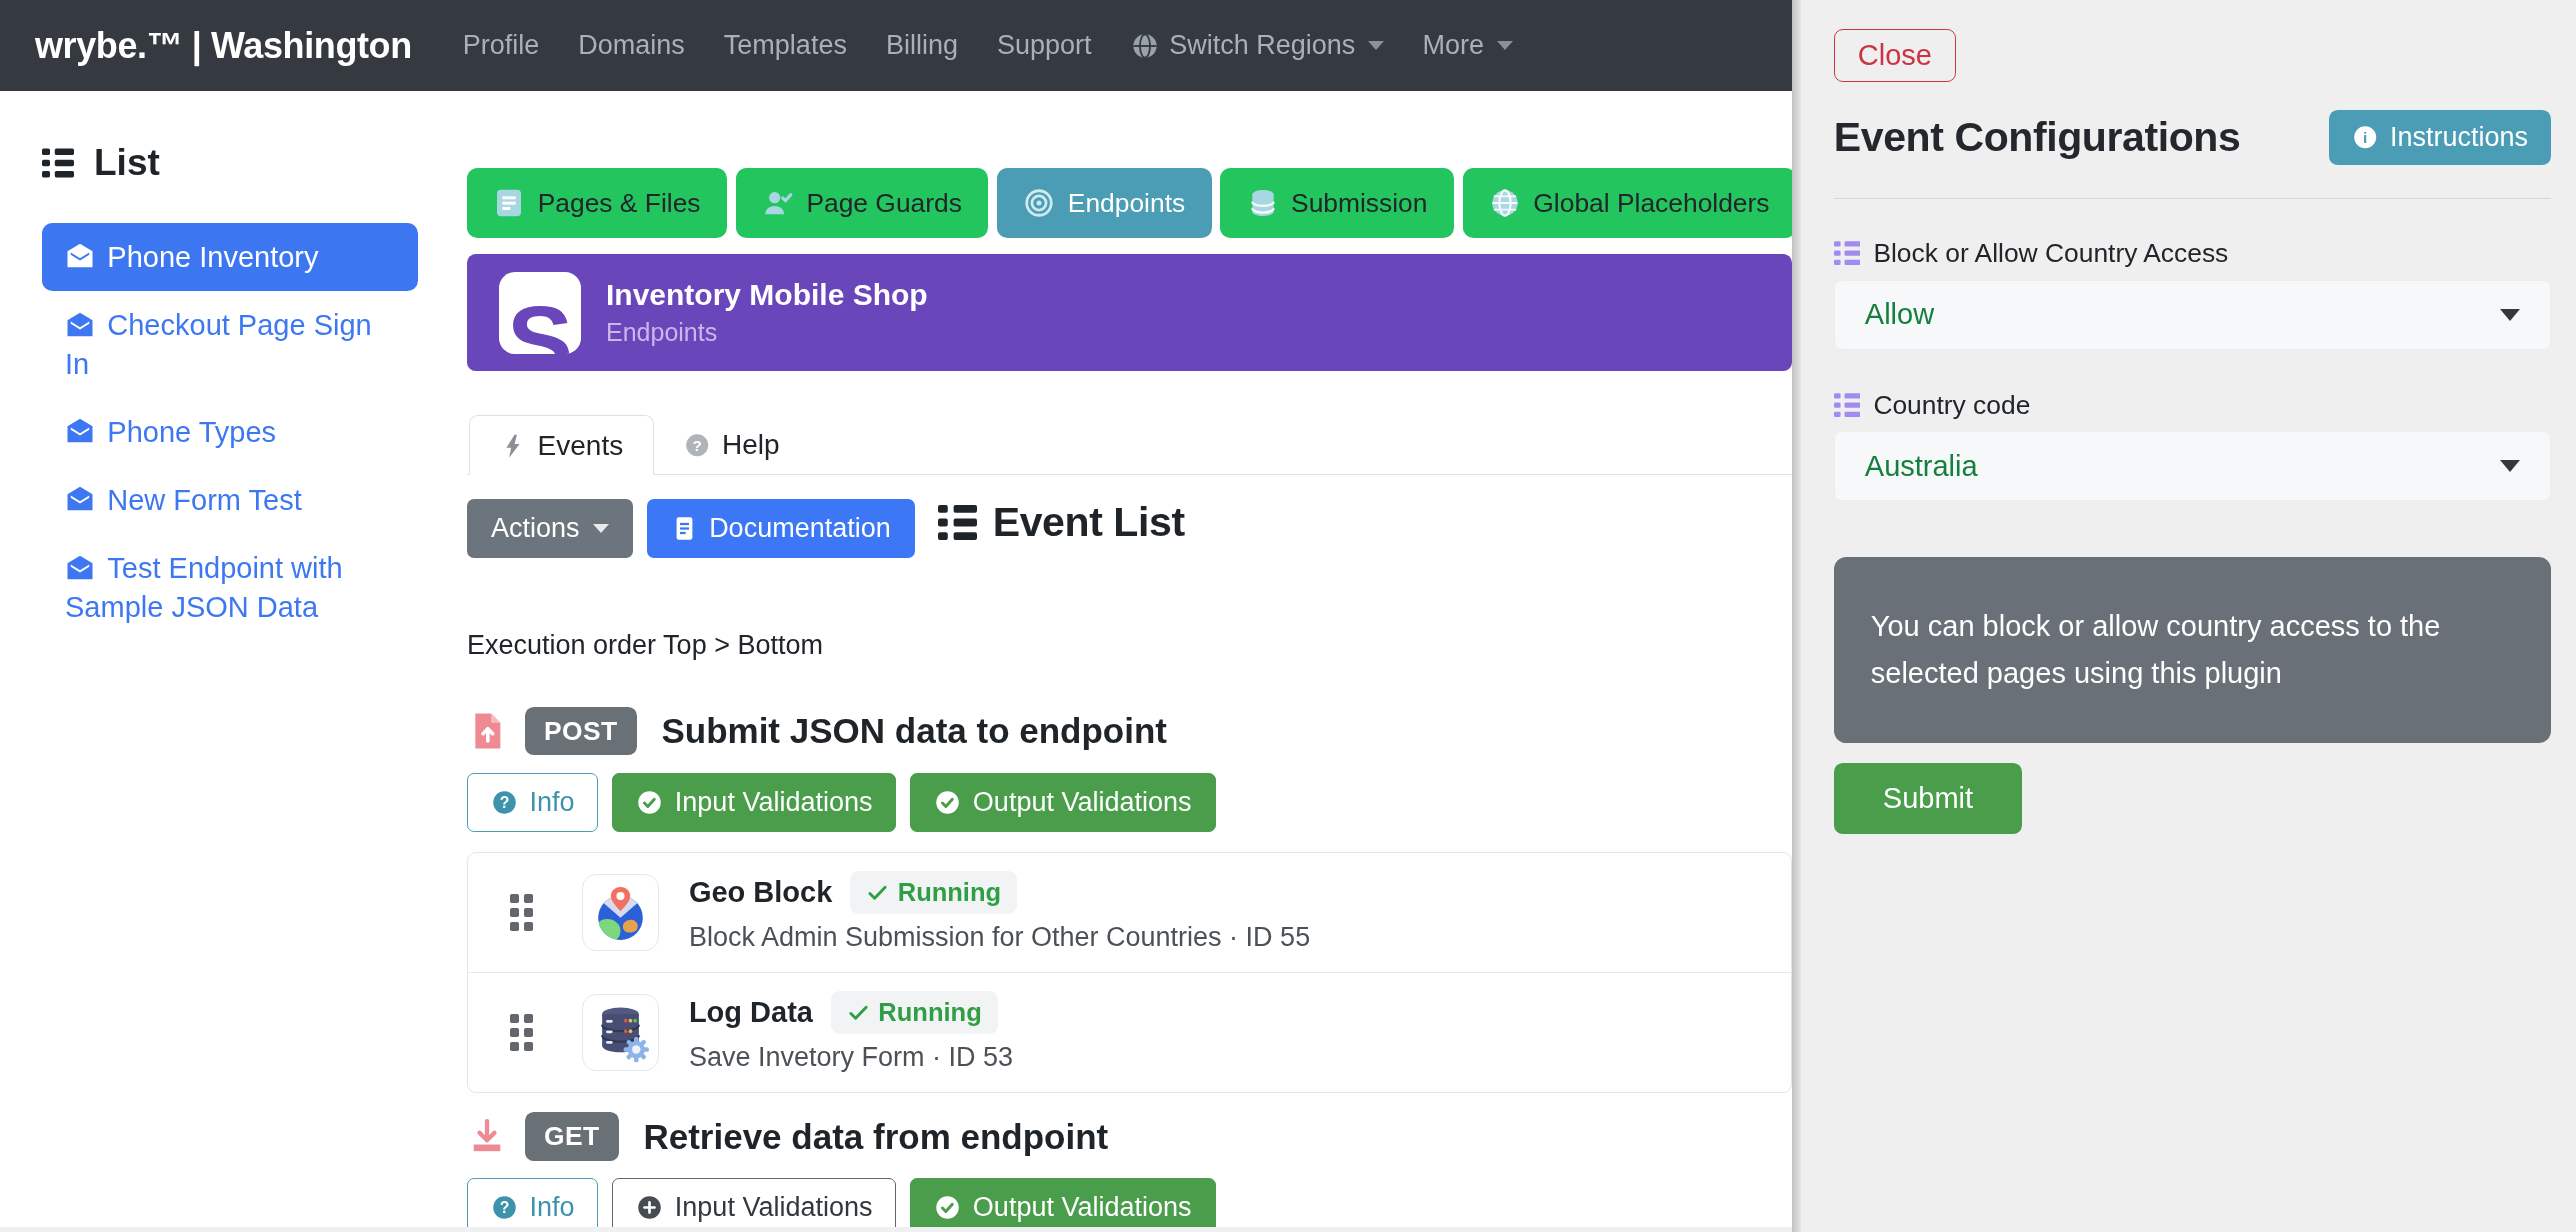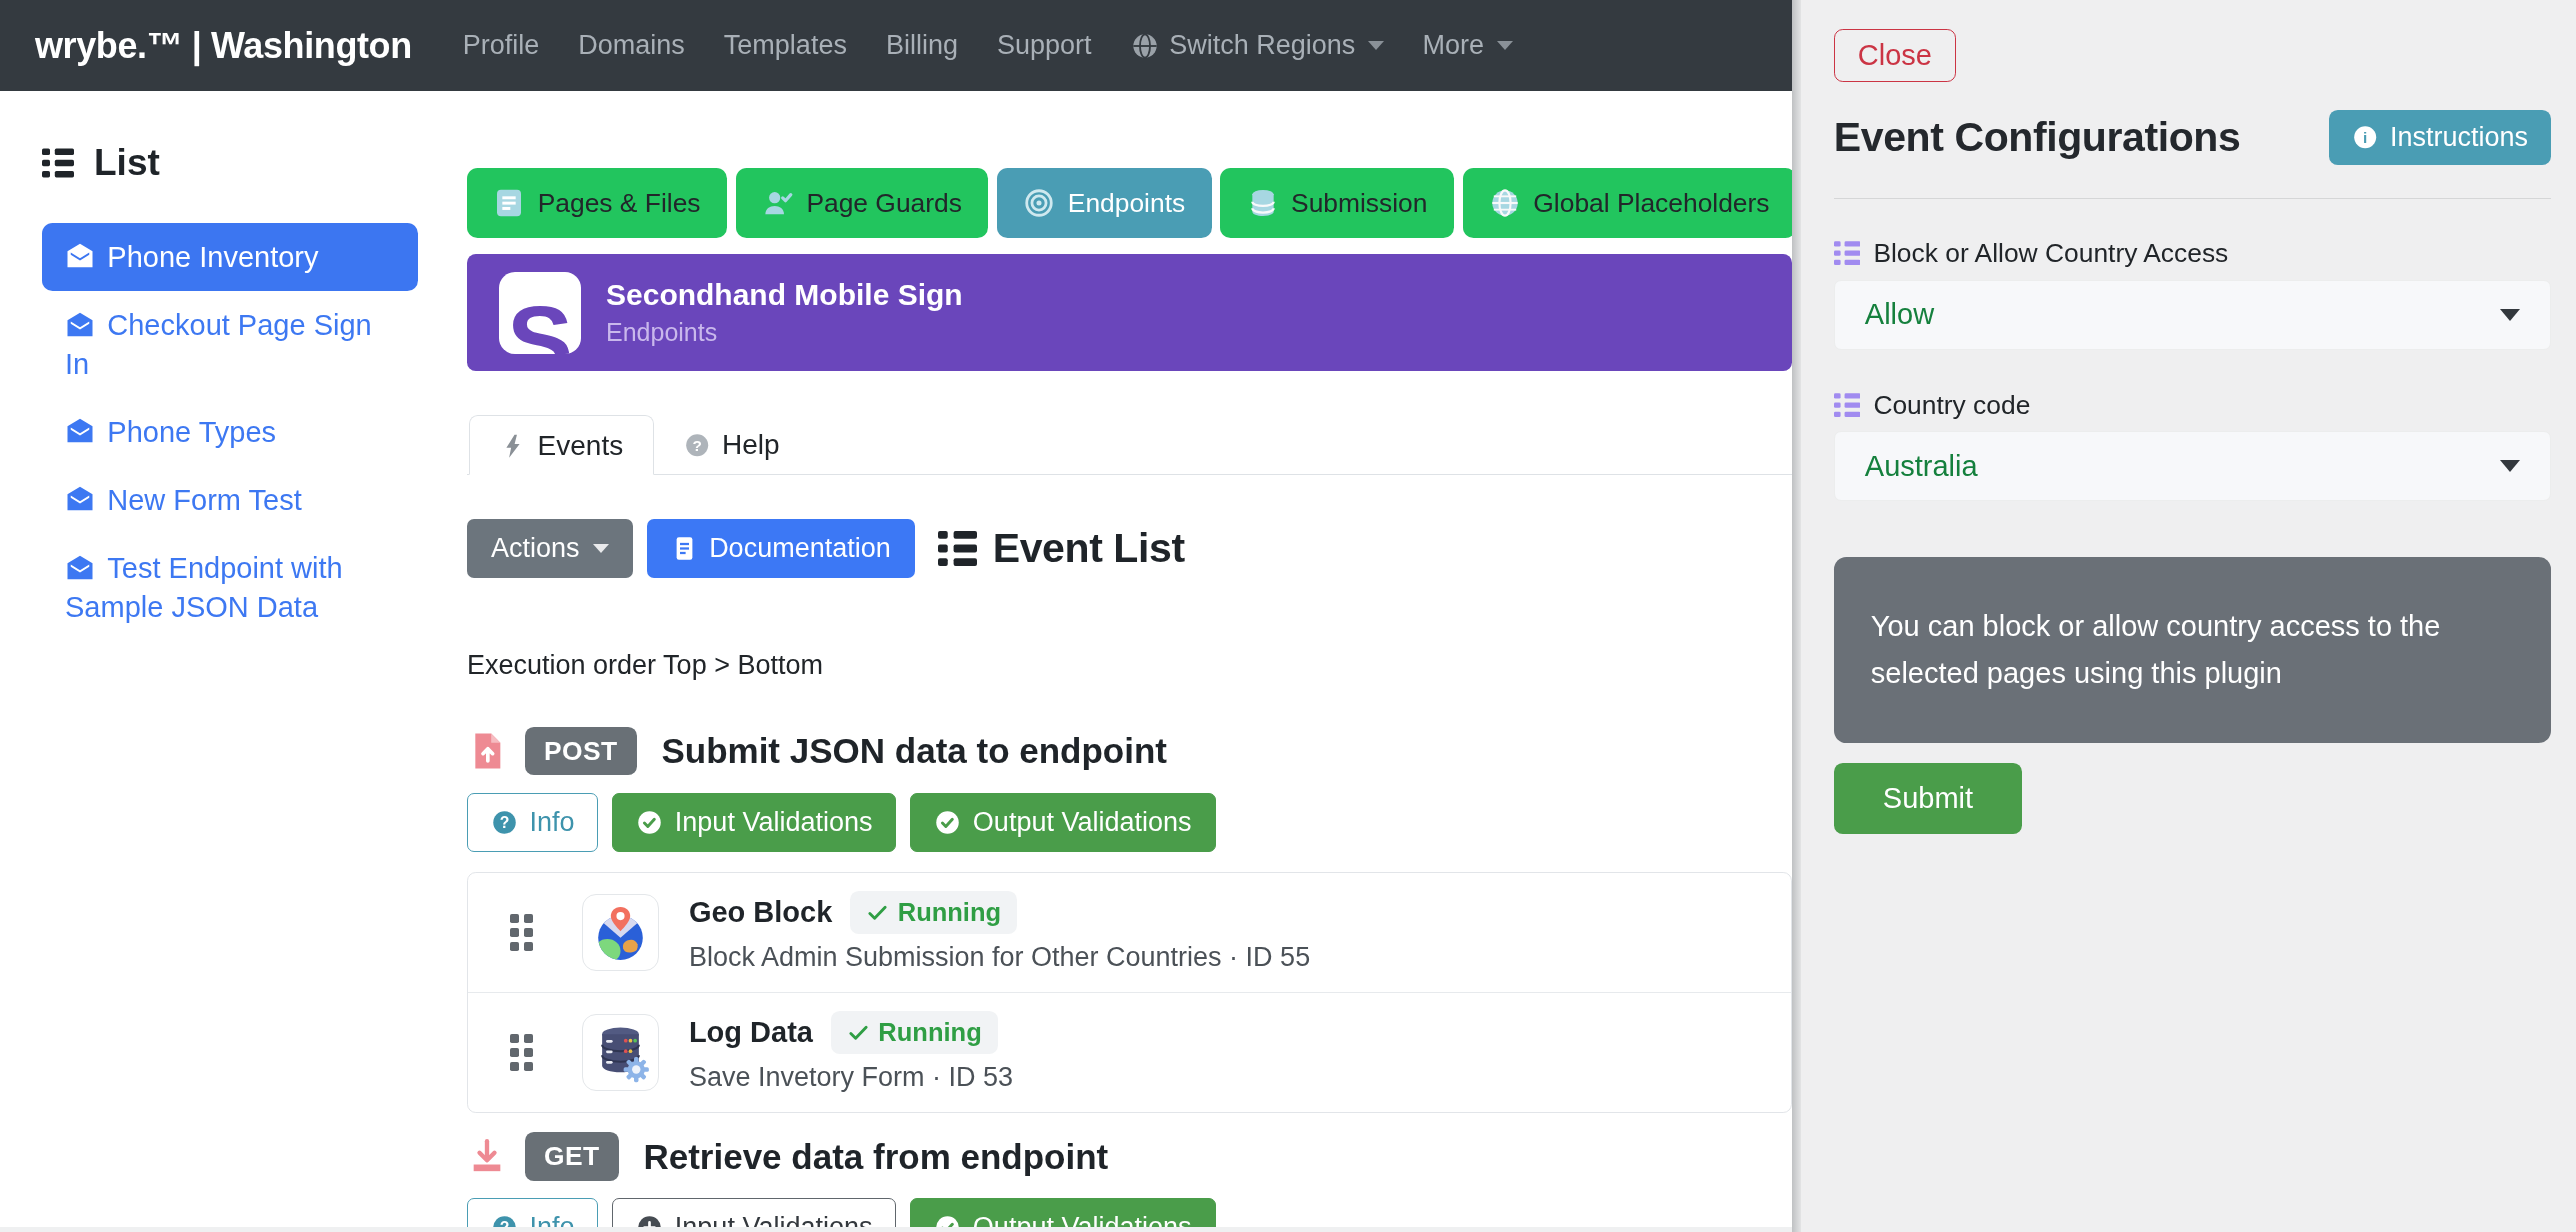--- a/index.html
+++ b/index.html
@@ -39,21 +39,21 @@
   .logo span { color:#6a46bb; font-size:99px; font-weight:800; line-height:1; transform:translateY(19.4px); }
   .banner-text { margin-left:25px; }
   .banner-title { color:#ffffff; font-size:30px; font-weight:700; }
   .banner-sub { color:#c9b8ec; font-size:25px; margin-top:6.2px; }
 
   .event-tabs { margin-top:44px; display:flex; border-bottom:1.8px solid #dee2e6; padding-left:1.8px; }
   .etab { display:flex; align-items:center; gap:11.4px; padding:14px 30px 12.3px; font-size:28px; color:#212529; cursor:pointer; }
   .etab svg { width:26.4px; height:26.4px; }
   .etab.active { background:#fff; border:1.8px solid #dee2e6; border-bottom:1.8px solid #ffffff; margin-bottom:-1.8px; border-radius:8.8px 8.8px 0 0; }
 
-  .toolbar { margin-top:44px; display:flex; align-items:center; }
+  .toolbar { margin-top:24px; display:flex; align-items:flex-start; }
   .btn { display:flex; align-items:center; gap:11.4px; border-radius:7px; font-size:27px; padding:13.2px 23px; cursor:pointer; border:1.8px solid transparent; white-space:nowrap; }
   .btn svg { width:27px; height:27px; flex:none; }
   .btn-actions { background:#6c757d; color:#fff; }
   .btn-actions .caret { border-top-color:rgba(255,255,255,.85); }
   .btn-doc { background:#3c78f5; color:#fff; margin-left:14px; }
   .heading-el { display:flex; align-items:center; gap:16px; margin-left:23px; }
   .heading-el svg { width:39px; height:39px; color:#1f2429; }
   .heading-el .txt { font-size:41px; font-weight:700; color:#1f2429; letter-spacing:-0.4px; }
 
   .exec-note { margin-top:72px; font-size:27px; color:#212529; }
@@ -214,21 +214,21 @@
             </svg>
           <span>Global Placeholders</span>
         </div>
       </div>
 
       <div class="banner">
         <div class="logo">
             <span>S</span>
           </div>
         <div class="banner-text">
-          <div class="banner-title">Secondhand Mobile Sign</div>
+          <div class="banner-title">Inventory Mobile Shop</div>
           <div class="banner-sub">Endpoints</div>
         </div>
       </div>
 
       <div class="event-tabs">
         <div class="etab active">
           <svg viewBox="0 0 24 24">
               <path fill="#8a9096" d="M13.2 1.5 5.8 13.4h4.3L8.3 22.5 17.8 9.9h-4.5L15.4 1.5Z"></path>
             </svg>
           <span>Events</span>

